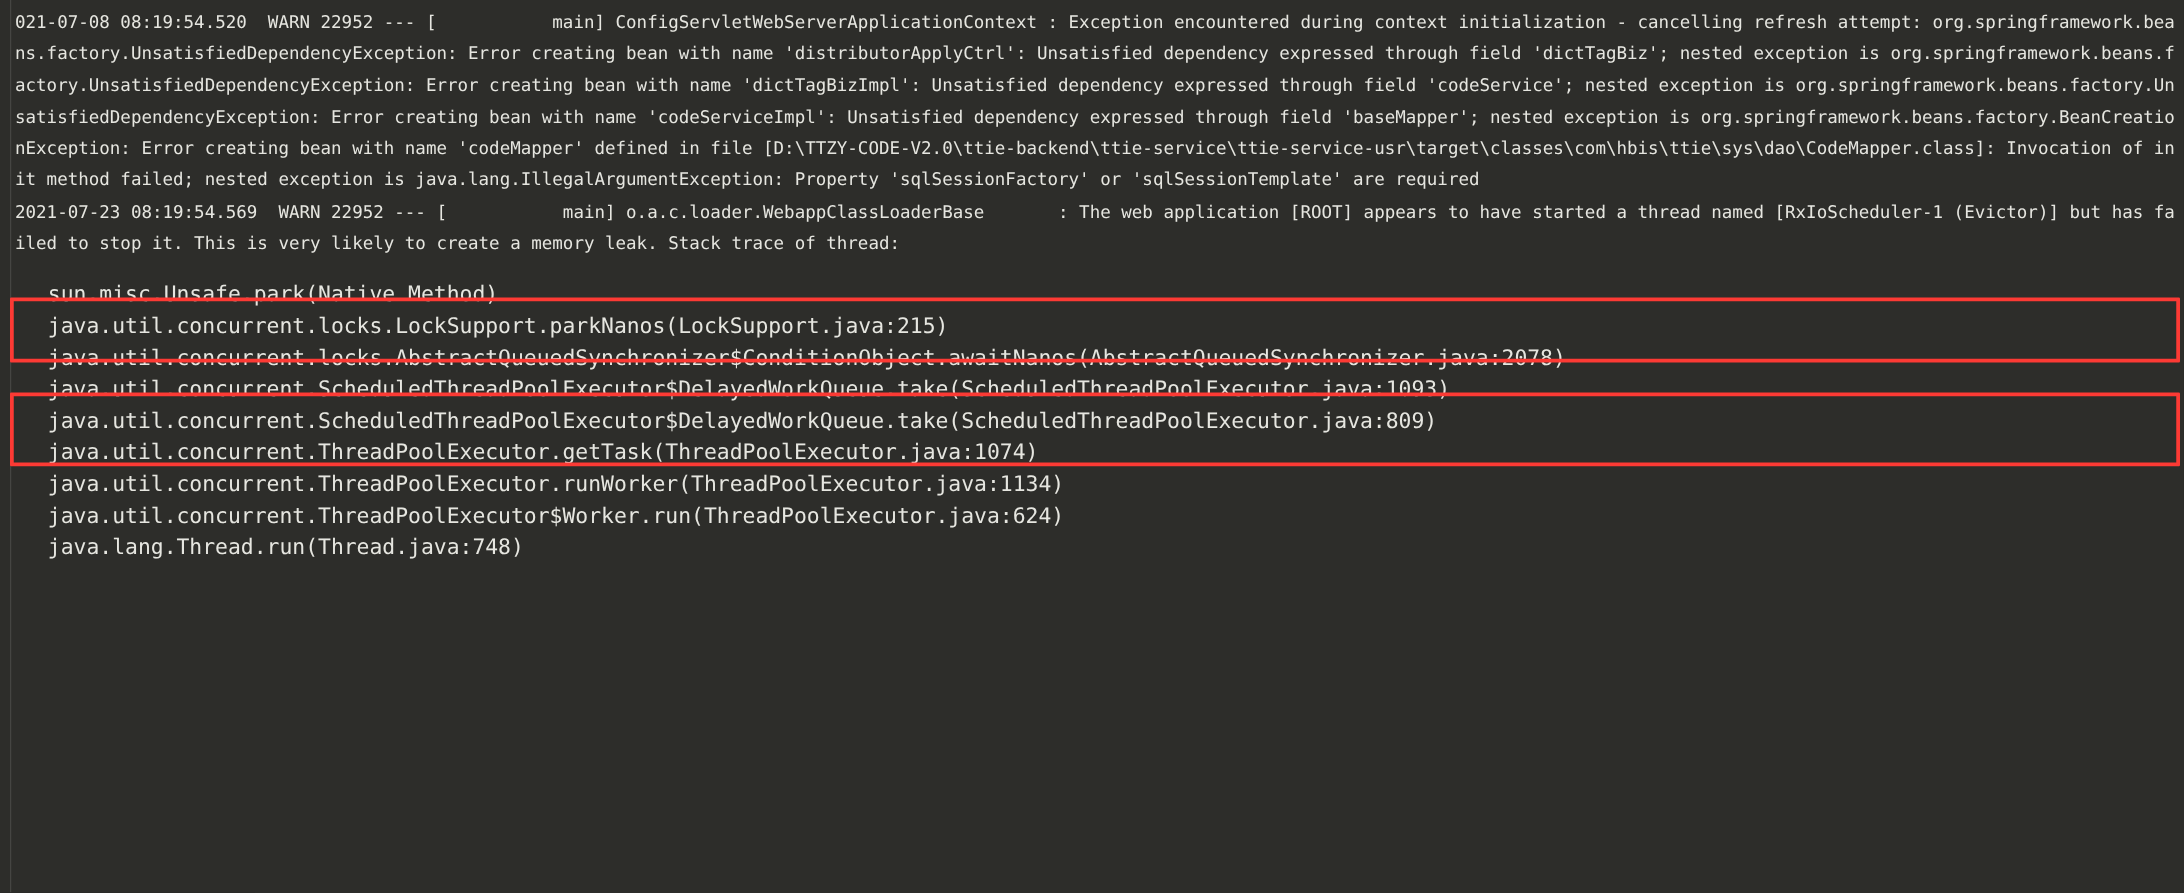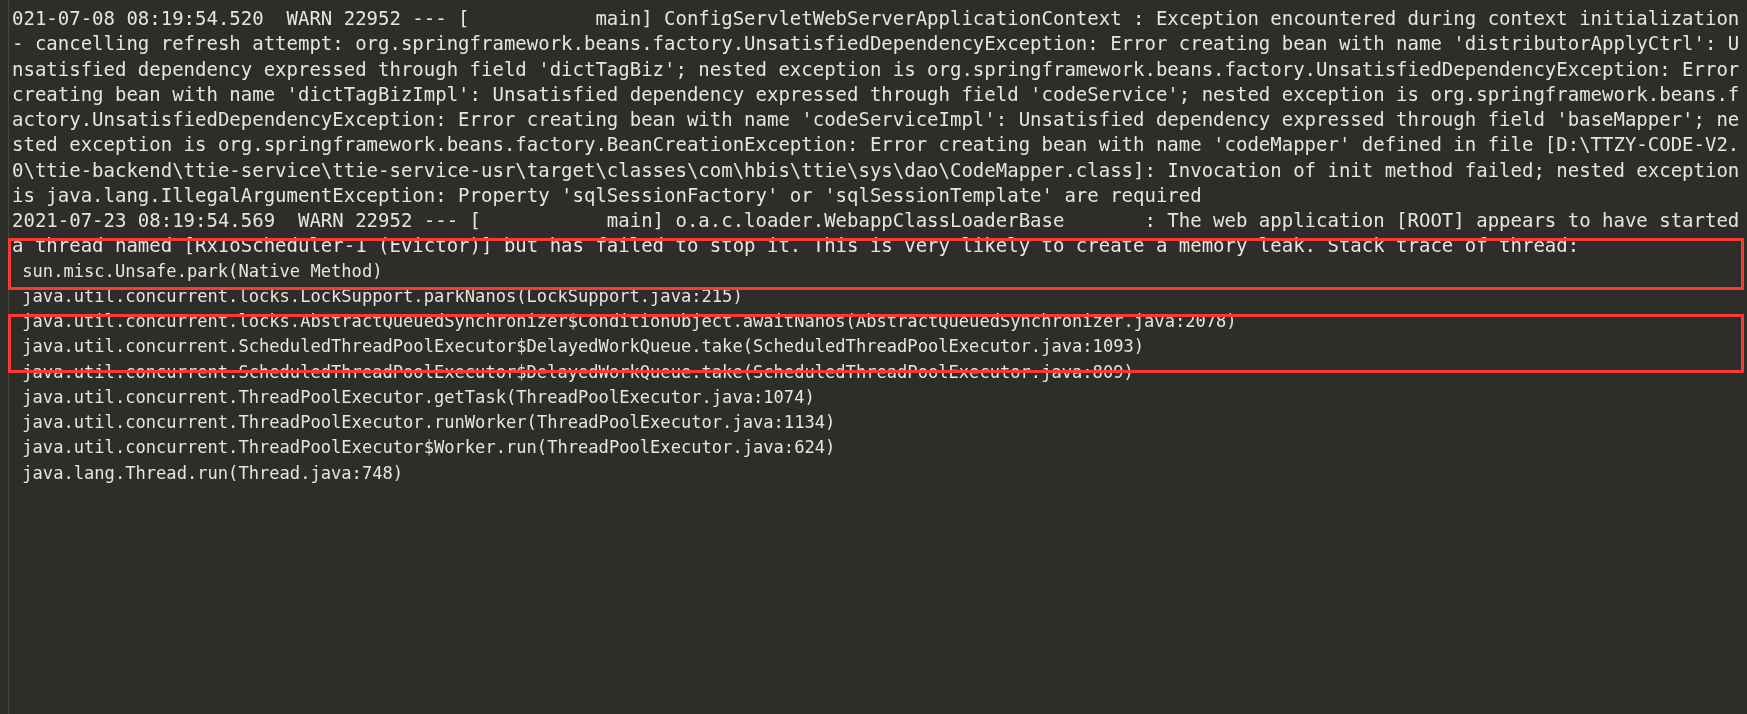--- a/index.html
+++ b/index.html
@@ -33,35 +33,35 @@
     background: #4a4a46;
     opacity: .85;
   }
 
   .log-flow {
     position: relative;
     z-index: 2;
     margin: 0;
     padding: 0 4px 0 12px;
     font-family: "DejaVu Sans Mono", "Liberation Mono", monospace;
-    font-size: 19px;
+    font-size: 14px;
     line-height: 25.25px;
     color: #e6e6e0;
     letter-spacing: 0px;
     white-space: pre-wrap;
     word-break: break-all;
     overflow-wrap: anywhere;
   }
 
   .block { display: block; }
 
   .stack-lines {
     position: relative;
     z-index: 2;
-    margin: 0;
+    margin: 16px;
     padding: 0 4px 0 12px;
     font-family: "DejaVu Sans Mono", "Liberation Mono", monospace;
     font-size: 17.1px;
     line-height: 25.25px;
     color: #e6e6e0;
     white-space: pre;
   }
 
   
   .highlight-box {

